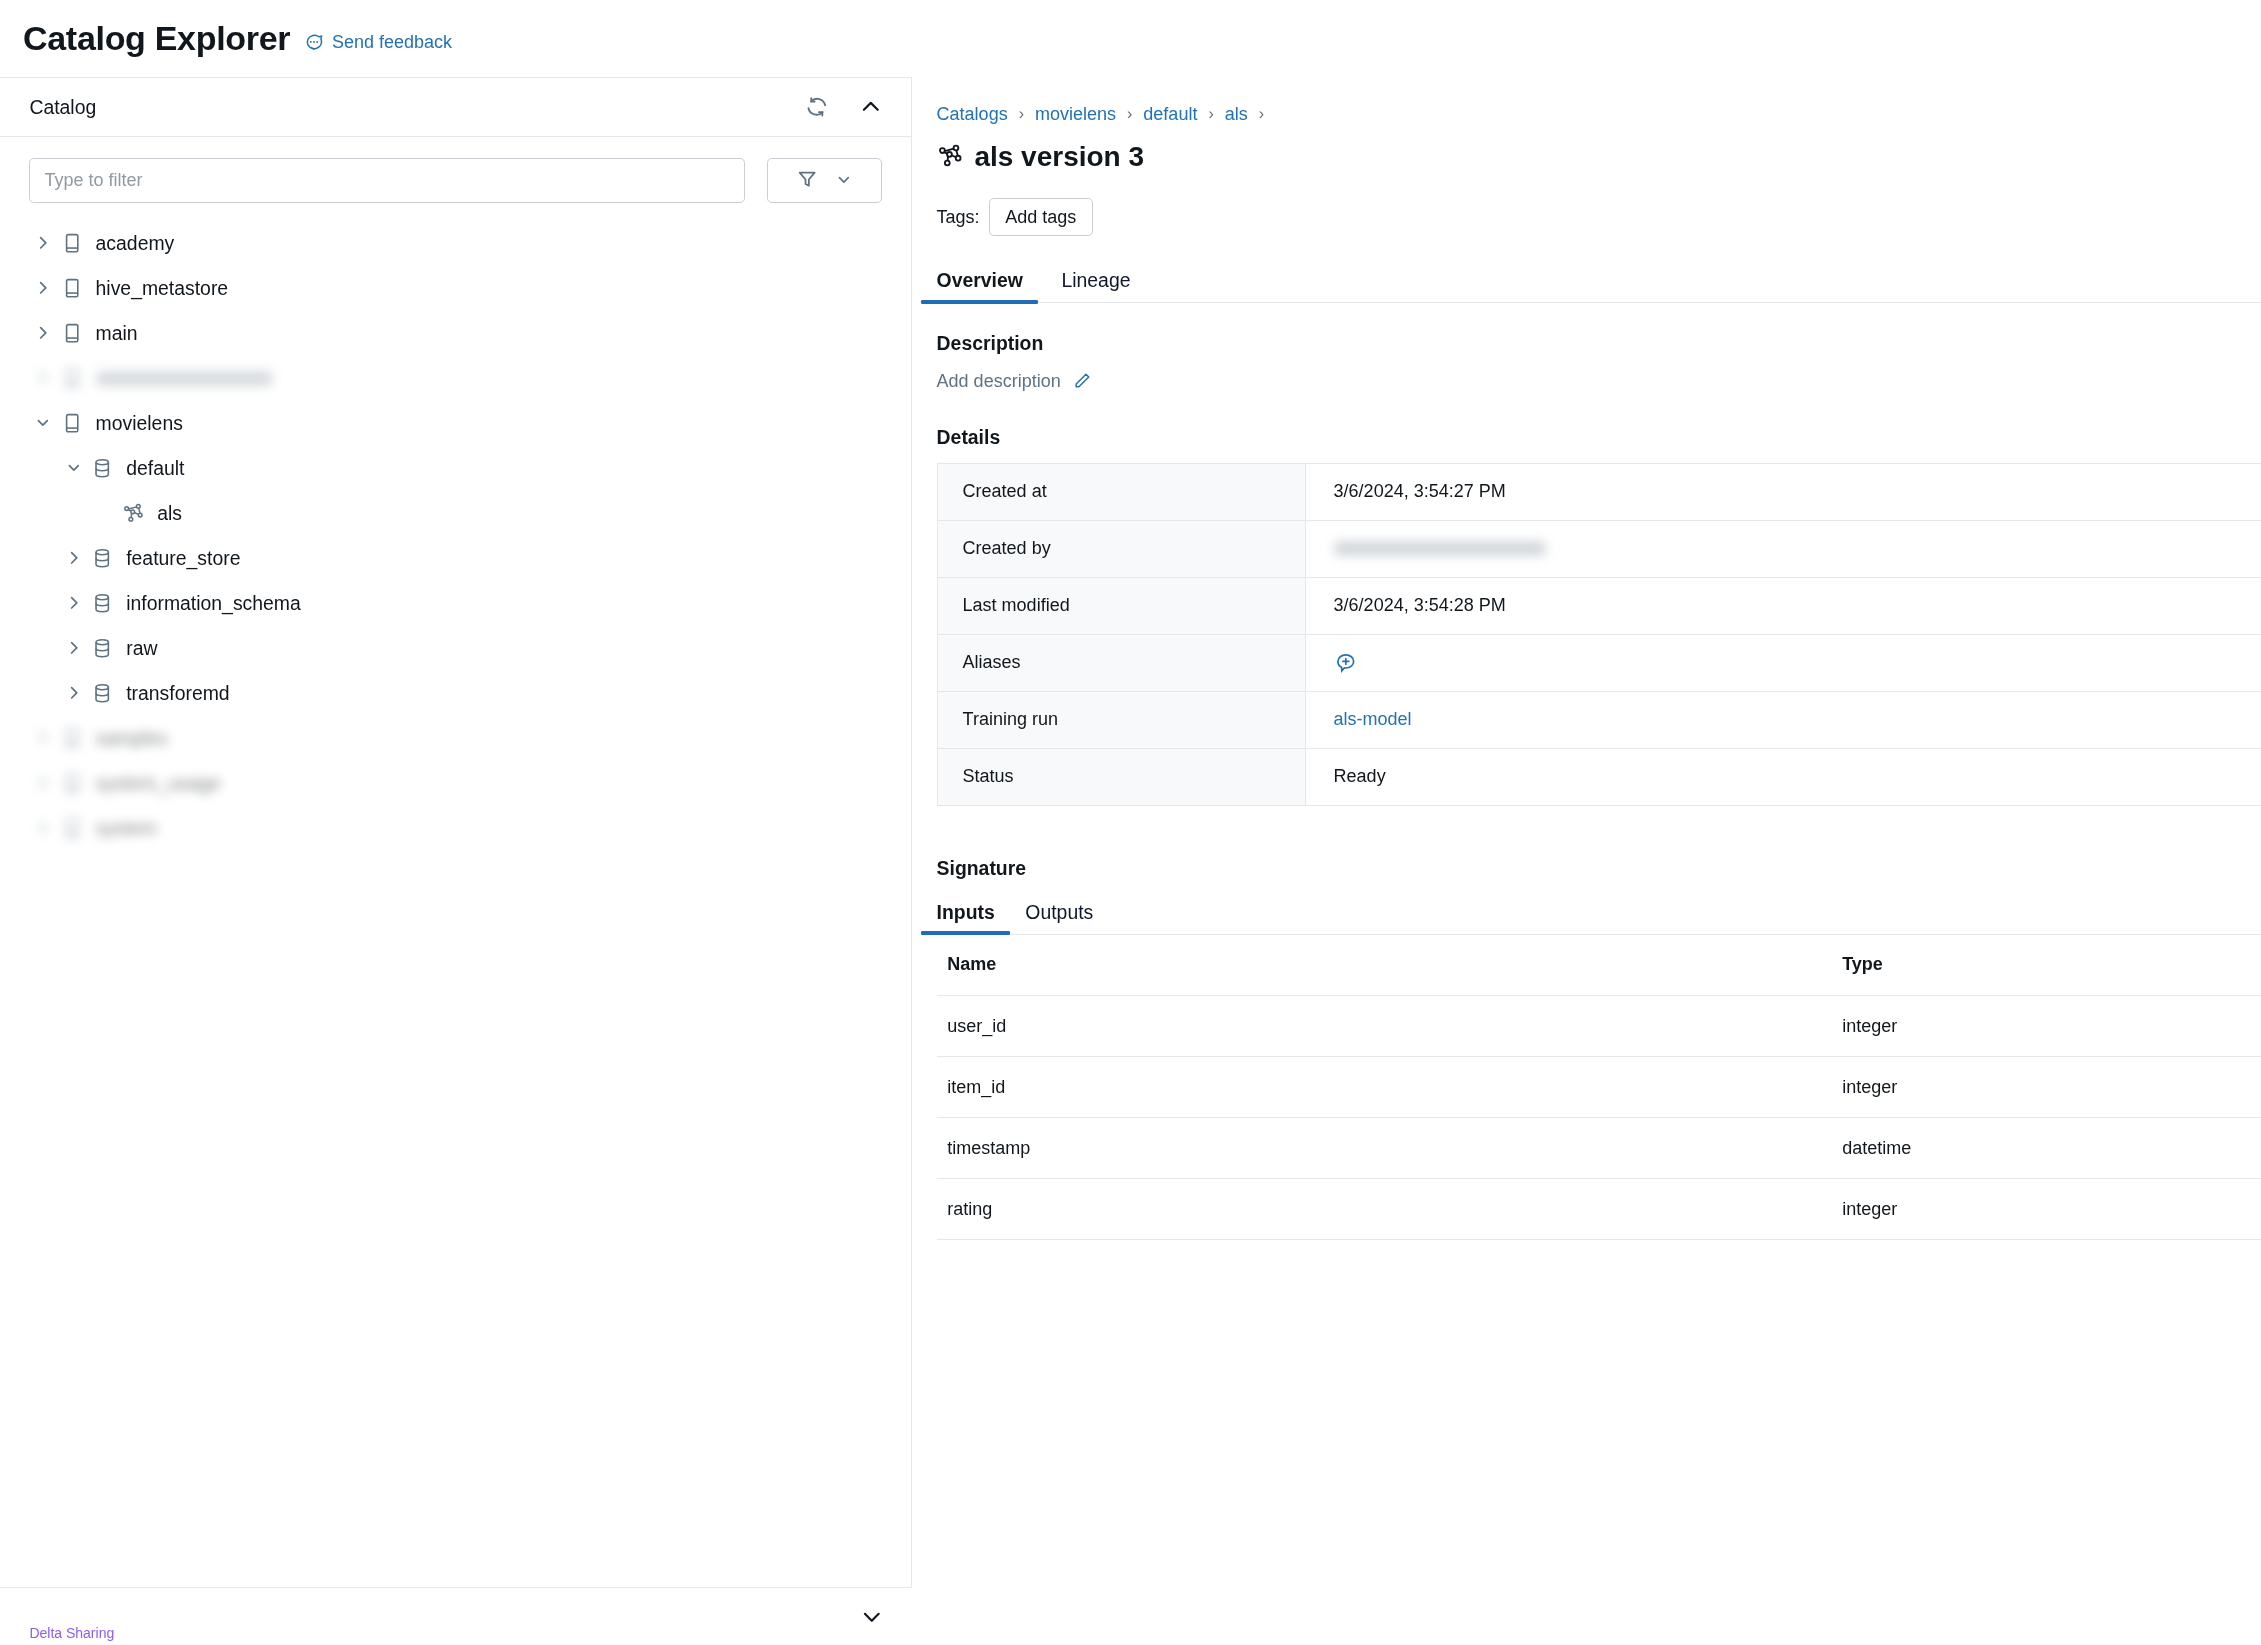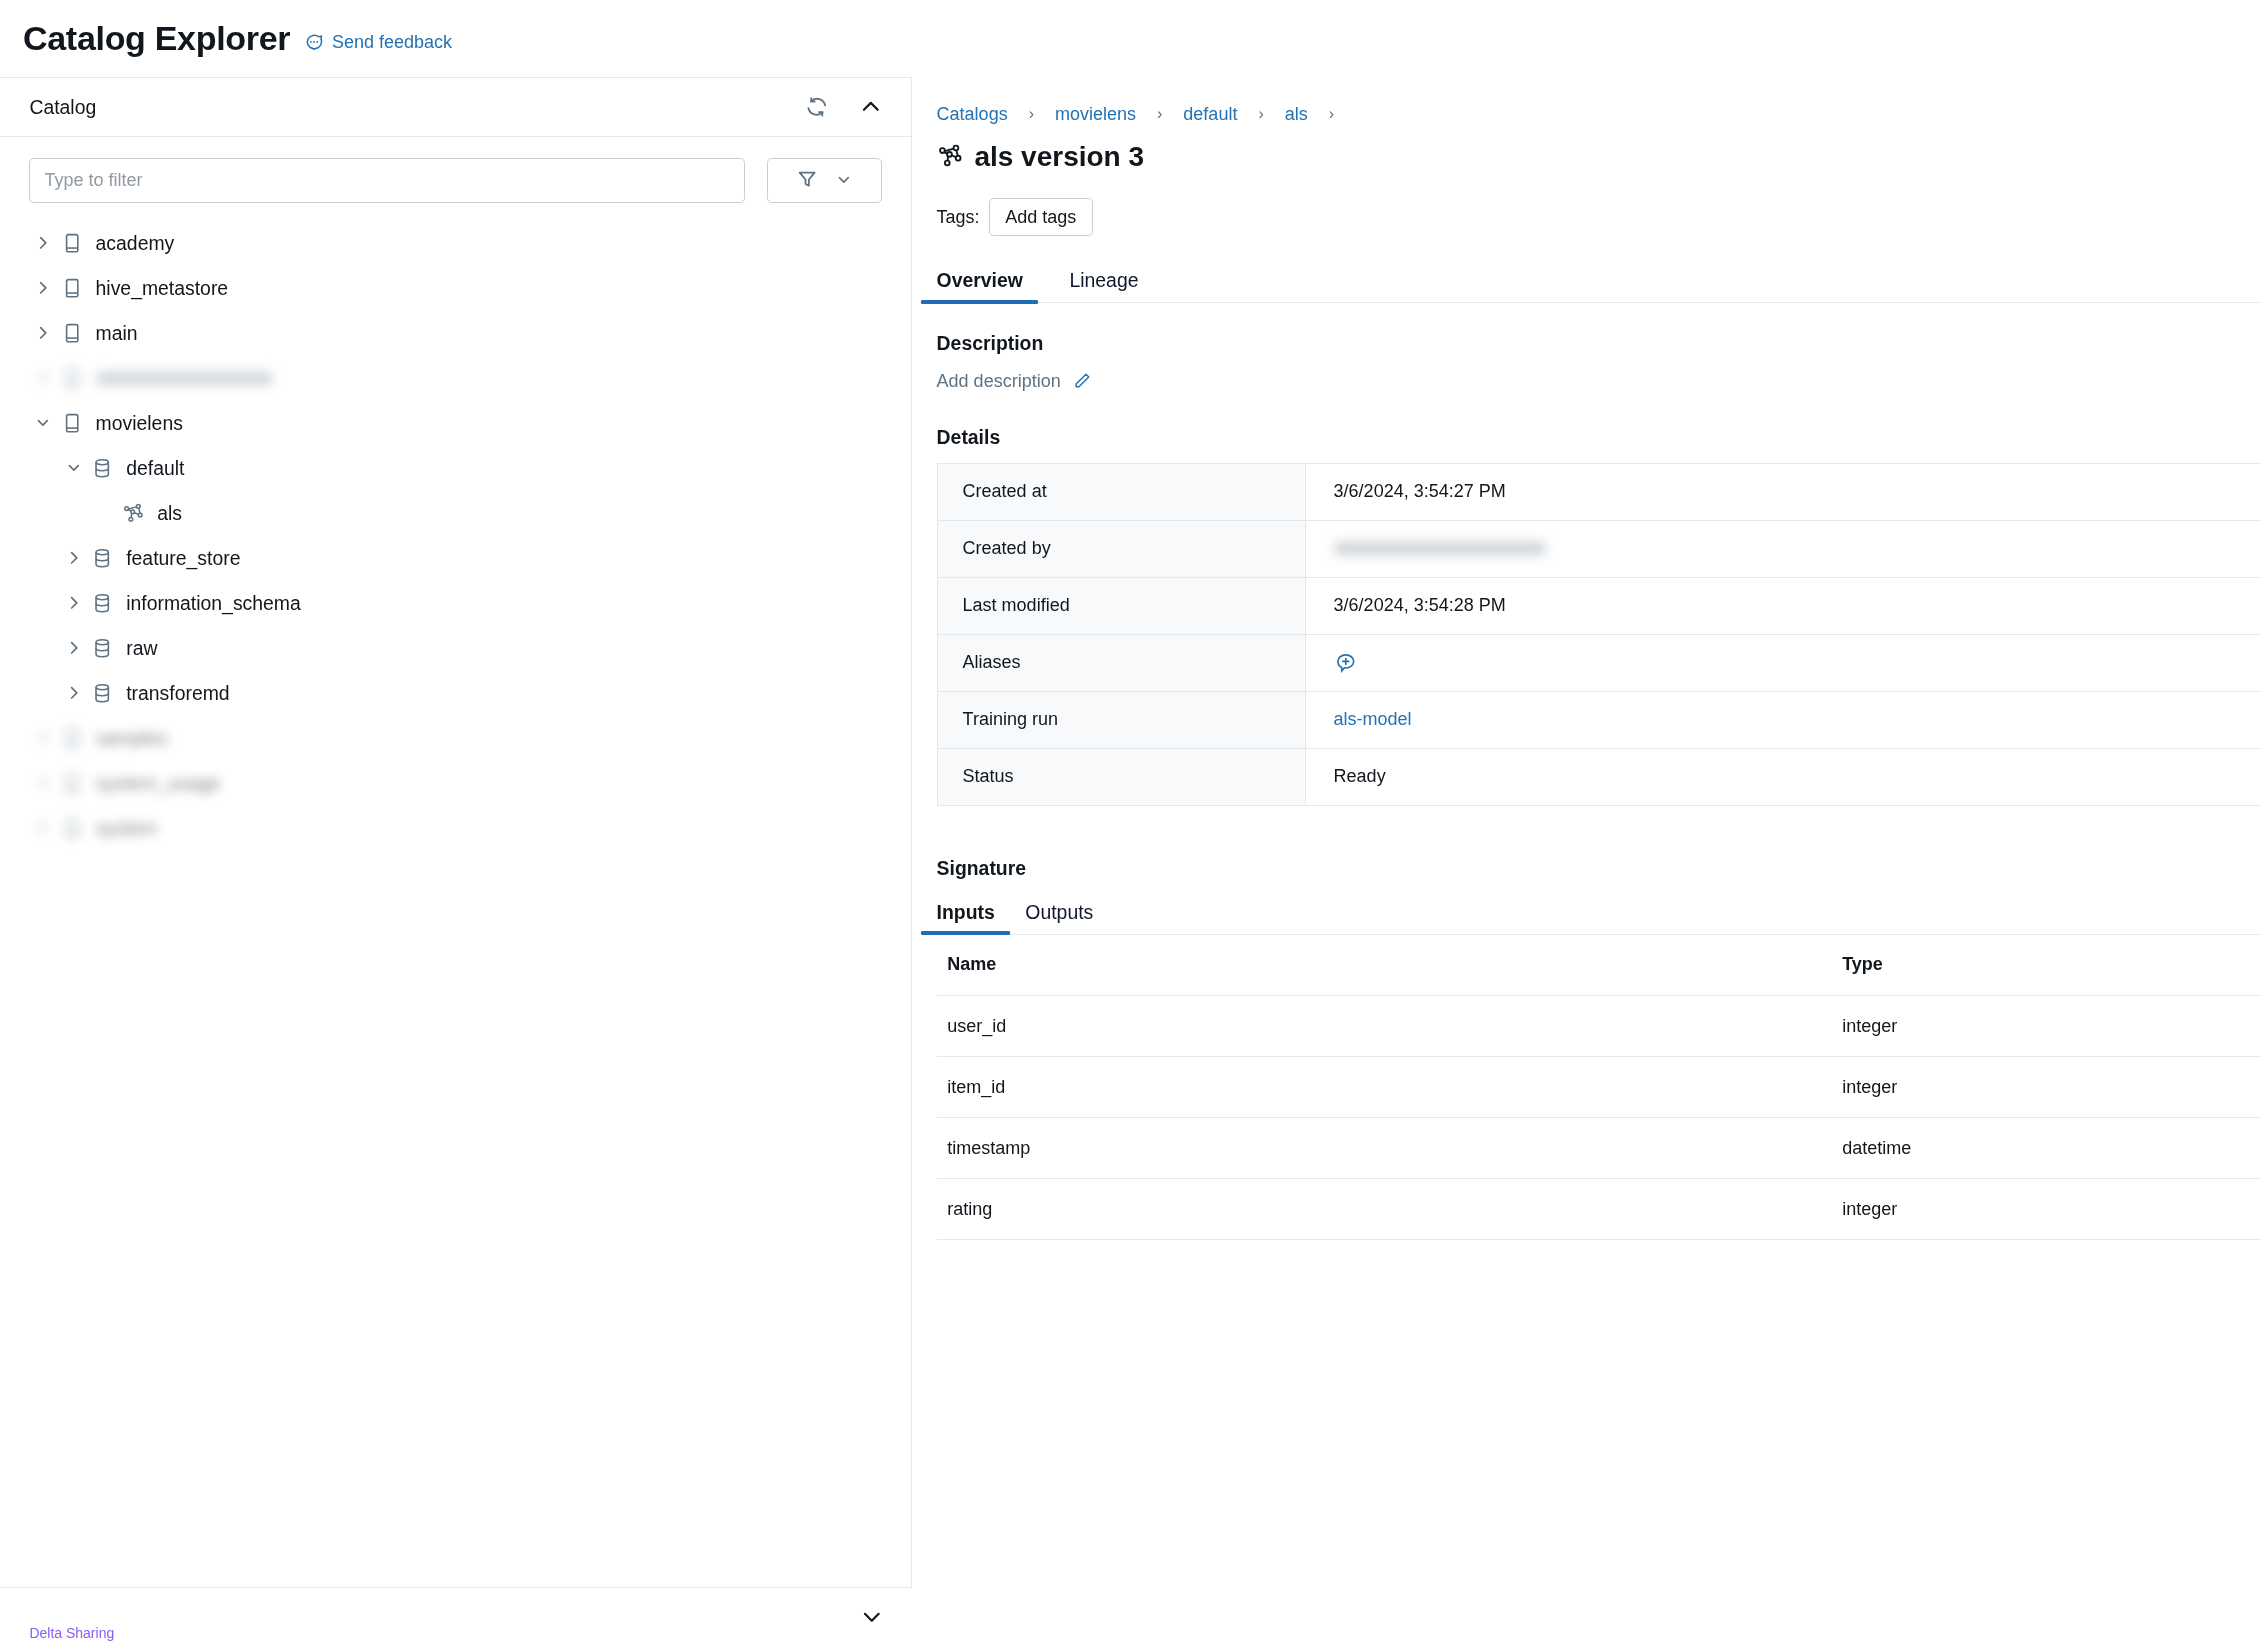--- a/index.html
+++ b/index.html
@@ -69,36 +69,36 @@
     border-top: 1.2px solid #e4e8ec; background: #fff;
     display: flex; align-items: center; padding: 0 28px 0 29.4px;
   }
   .delta-sharing-label { flex: 1; font-size: 14px; color: #8b5cf6; margin-top: 32px; }
 
   
   .main {
     position: absolute; left: 913px; top: 77px; width: 1348px; height: 1569px;
     padding: 26.5px 0 0 23.6px; overflow: hidden;
   }
-  .breadcrumb { display: flex; align-items: center; gap: 21px; font-size: 18px; }
+  .breadcrumb { display: flex; align-items: center; gap: 11px; font-size: 18px; }
   .bc-link { color: #2272b4; cursor: pointer; }
   .bc-sep { color: #5f7281; font-size: 16px; }
 
   .obj-title { display: flex; align-items: center; gap: 11.8px; margin-top: 16.5px; }
   .obj-title-text { font-size: 28px; font-weight: 600; color: #11171c; }
 
   .tags-row { display: flex; align-items: center; gap: 9.4px; margin-top: 25px; }
   .tags-label { font-size: 18px; color: #11171c; }
   .add-tags-btn {
     height: 38px; padding: 0 15.3px; border: 1.2px solid #c8ced3; border-radius: 4.7px;
     background: #fff; font-size: 18px; color: #11171c; cursor: pointer;
     font-family: "Liberation Sans", sans-serif; display: flex; align-items: center;
   }
 
-  .tabs { display: flex; align-items: center; gap: 16px; margin-top: 33px;
+  .tabs { display: flex; align-items: center; gap: 8px; margin-top: 33px;
           border-bottom: 1.8px solid #e4e8ec; width: 1325px; }
   .tab { font-size: 19.4px; color: #0f172a; padding: 0 15.3px 11.8px 15.3px; cursor: pointer;
          position: relative; margin-bottom: -1.8px; }
   .tab:first-child { margin-left: -15.3px; padding-left: 15.3px; }
   .tab.active { color: #11171c; font-weight: 600; }
   .tab.active::after {
     content: ""; position: absolute; left: 0; right: 0; bottom: 0;
     height: 4.1px; background: #1f6eb5; border-radius: 1.2px;
   }
 

